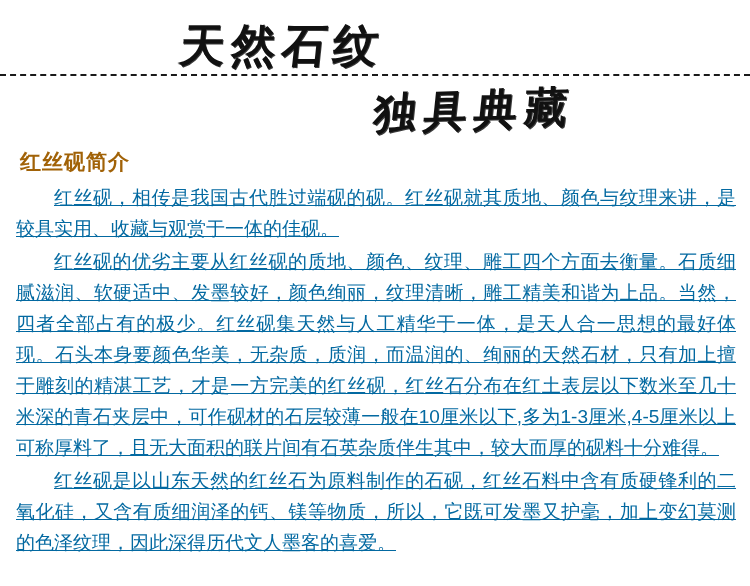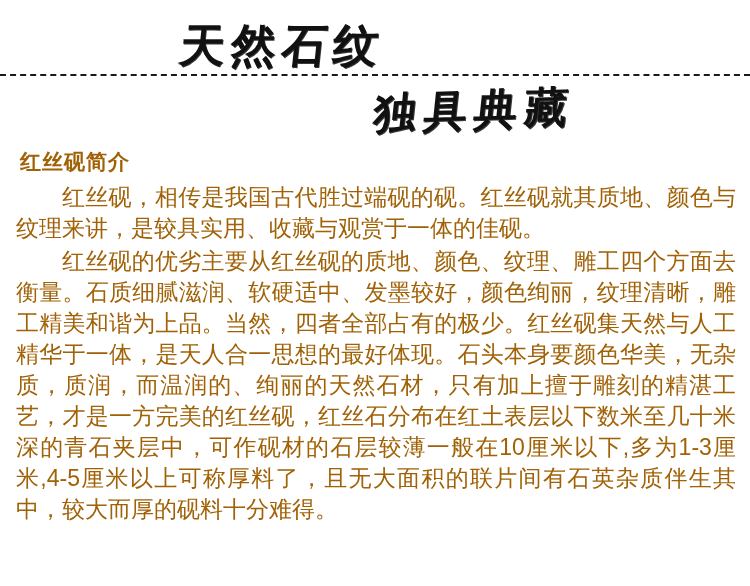--- a/index.html
+++ b/index.html
@@ -66,39 +66,41 @@
   }
   .section-heading {
     color: #a16207;
     font-size: 21px;
     font-weight: bold;
     letter-spacing: 1px;
     margin: 8px 0 6px 4px;
     font-family: "Liberation Sans", sans-serif;
   }
   .para {
-    font-size: 23px;
+    font-size: 19px;
     line-height: 31px;
-    color: #a16207;
+    color: #0369a1;
     text-indent: 2em;
     text-align: justify;
     margin: 0 0 2px 0;
     font-family: "Liberation Sans", sans-serif;
+    text-decoration: underline;
   }
 </style>
 </head>
 <body>
 
 <div class="page">
 
   <div class="banner">
     <div class="banner-title-1">天然石纹</div>
     <div class="banner-line"></div>
     <div class="banner-title-2">独具典藏</div>
   </div>
 
   <div class="article">
     <div class="section-heading">红丝砚简介</div>
     <p class="para">红丝砚，相传是我国古代胜过端砚的砚。红丝砚就其质地、颜色与纹理来讲，是较具实用、收藏与观赏于一体的佳砚。</p>
     <p class="para">红丝砚的优劣主要从红丝砚的质地、颜色、纹理、雕工四个方面去衡量。石质细腻滋润、软硬适中、发墨较好，颜色绚丽，纹理清晰，雕工精美和谐为上品。当然，四者全部占有的极少。红丝砚集天然与人工精华于一体，是天人合一思想的最好体现。石头本身要颜色华美，无杂质，质润，而温润的、绚丽的天然石材，只有加上擅于雕刻的精湛工艺，才是一方完美的红丝砚，红丝石分布在红土表层以下数米至几十米深的青石夹层中，可作砚材的石层较薄一般在10厘米以下,多为1-3厘米,4-5厘米以上可称厚料了，且无大面积的联片间有石英杂质伴生其中，较大而厚的砚料十分难得。</p>
+    <p class="para">红丝砚是以山东天然的红丝石为原料制作的石砚，红丝石料中含有质硬锋利的二氧化硅，又含有质细润泽的钙、镁等物质，所以，它既可发墨又护毫，加上变幻莫测的色泽纹理，因此深得历代文人墨客的喜爱。</p>
   </div>
 
 </div>
 
 </body></html>

